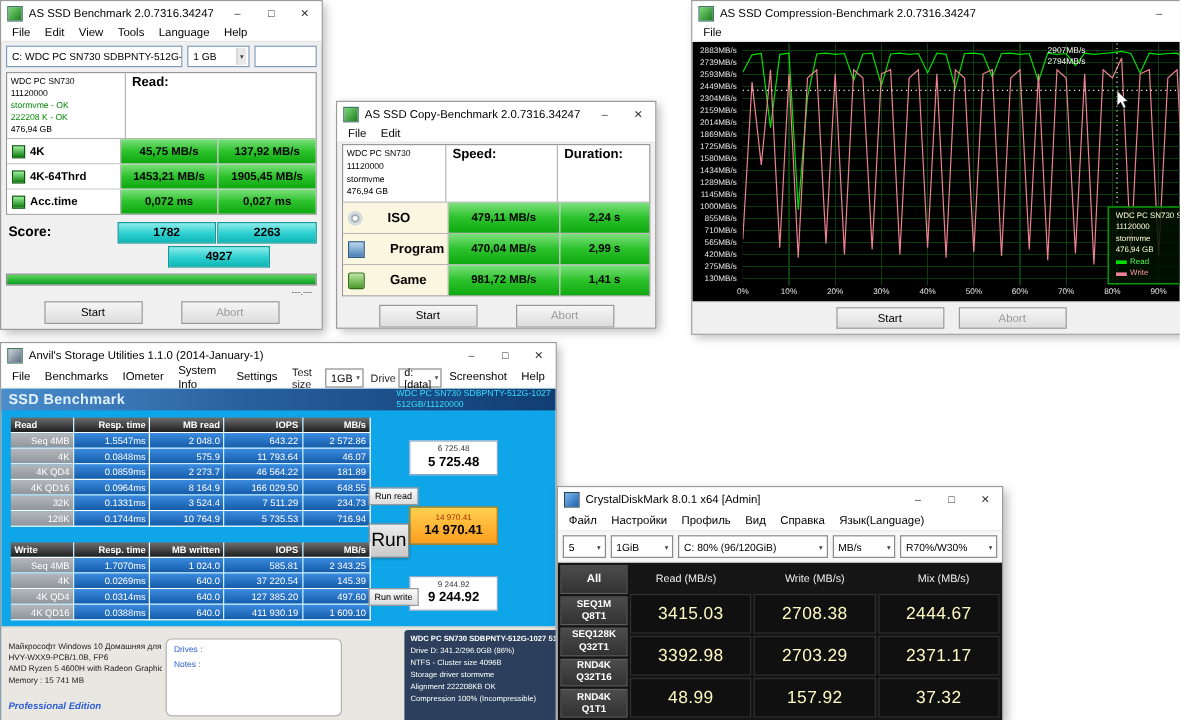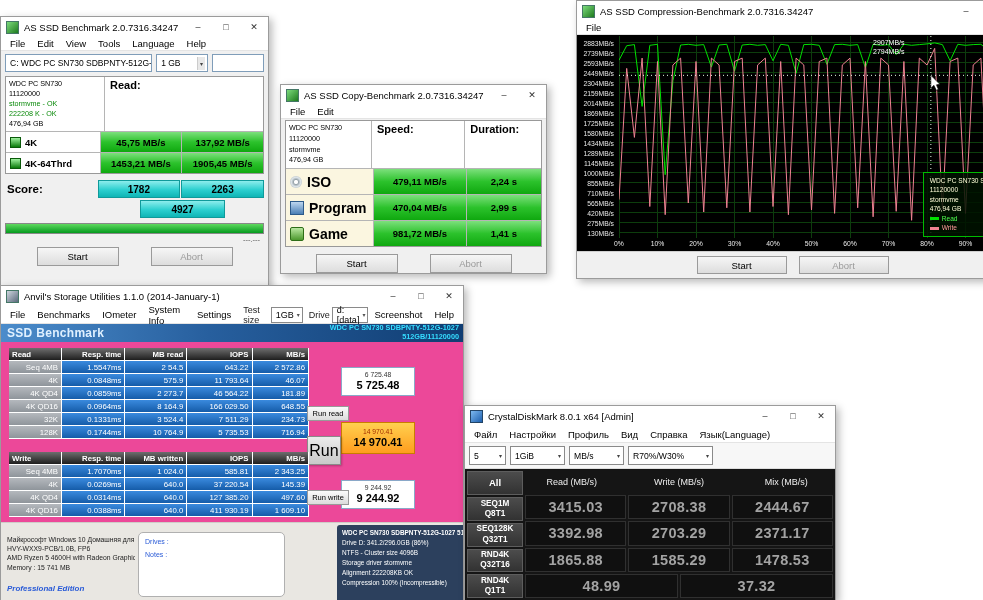--- a/index.html
+++ b/index.html
@@ -53,21 +53,21 @@
   .total-row{display:flex;margin:2px 4px 0;padding-left:135px}
   .as-progress{height:9px;margin:5px 4px 0;border:1px solid #888;background:linear-gradient(180deg,#5fd95f,#049a1e)}
   .as-time{font-size:7.5px;color:#555;text-align:right;margin:1px 8px 0}
   .btn-row{display:flex;justify-content:center;gap:32px;margin:3px 0 4px}
   
   .copy-info{width:86px;padding:2px 3px;font-size:7.2px;line-height:1.5;border-right:1px solid #b5b5b5}
   .copy-col-h{width:95px;font-weight:bold;font-size:11px;padding:2px 0 0 5px;border-right:1px solid #b5b5b5}
   .copy-col-h:last-child{border-right:none;width:77px}
   .copy-row{display:flex;border-bottom:1px solid #b5b5b5;height:25px}
   .copy-row:last-child{border-bottom:none}
-  .copy-label{width:86px;display:flex;align-items:center;gap:5px;padding-left:4px;font-weight:bold;font-size:14px;
+  .copy-label{width:86px;display:flex;align-items:center;gap:21px;padding-left:4px;font-weight:bold;font-size:11px;
               border-right:1px solid #b5b5b5;background:#fbf6e0}
   .copy-val{width:95px;display:flex;align-items:center;justify-content:center;font-weight:bold;font-size:9.5px;
             border-right:1px solid #b5b5b5;background:linear-gradient(180deg,#7ce07c 0%,#2cc22c 50%,#0fa80f 100%)}
   .copy-val:last-child{border-right:none;width:77px}
   .ci{width:12px;height:12px;flex:0 0 auto}
   .ci-iso{border-radius:50%;background:radial-gradient(circle,#fff 18%,#9aa6ad 30%,#dfe6ea 55%,#8d979e 100%)}
   .ci-prog{background:linear-gradient(#bcd6ef,#4a7fb5);border:1px solid #2c5a8a}
   .ci-game{background:linear-gradient(#b9e8a0,#4d9a2e);border:1px solid #2e6e18;border-radius:2px}
   
   .chart{position:relative;background:#000;flex:1;overflow:hidden}
@@ -79,25 +79,25 @@
   .chart-tip{position:absolute;left:296px;top:3px;font-size:7px;color:#fff;line-height:1.35;text-align:left}
   .legend{position:absolute;right:6px;bottom:14px;border:1px solid #00bb00;background:rgba(0,18,0,.85);
           padding:3px 6px;font-size:6.6px;color:#ffffd8;line-height:1.45;white-space:nowrap}
   .legend .lr{display:flex;align-items:center;gap:3px}
   .legend .sw{display:inline-block;width:9px;height:3px}
   .legend .rlab{color:#4dff4d}.legend .wlab{color:#ff9a9a}
   .comp-footer{height:26px;background:#f0f0f0;border-top:1px solid #cfcfcf;display:flex;align-items:center;
                justify-content:center;gap:12px;flex:0 0 auto}
   .comp-footer .winbtn{width:88px;height:16px}
   
-  .anvil-client{flex:1;position:relative;background:#ec4899}
+  .anvil-client{flex:1;position:relative;background:#0ea5e9}
   .anvil-header{position:absolute;left:0;top:0;right:0;height:18px;display:flex;align-items:center;
                 background:linear-gradient(90deg,#4b8ccb 0%,#275f9e 45%,#103d72 100%)}
   .ah-title{font-size:12px;font-weight:bold;color:#dff0ff;padding-left:6px;letter-spacing:.3px}
-  .ah-right{margin-left:auto;text-align:right;padding-right:4px;font-size:7.3px;font-weight:bold;color:#35dcff;line-height:1.2}
+  .ah-right{margin-left:auto;padding-right:4px;font-size:7.3px;font-weight:normal;color:#35dcff;line-height:1.2}
   .anvil-table{position:absolute;width:300px;font-size:7.8px}
   .at-row{display:flex;height:13px}
   .at-cell{display:flex;align-items:center;justify-content:flex-end;padding:0 3px;border-right:1px solid #fff;
            border-bottom:1px solid #fff;overflow:hidden;white-space:nowrap}
   .at-head .at-cell{background:linear-gradient(#6e6e6e,#1e1e1e);color:#fff;font-weight:bold}
   .at-head .c0{justify-content:flex-start}
   .at-label{background:linear-gradient(#b4b8bd,#8f959b);color:#fff}
   .at-val{background:linear-gradient(#3a8ade,#155ca9);color:#fff}
   .c0{width:52px}.c1{width:64px}.c2{width:62px}.c3{width:66px}.c4{width:56px}
   .score-card{position:absolute;width:72px;display:flex;flex-direction:column;align-items:center;justify-content:center;
@@ -125,27 +125,27 @@
   .cdm-combo .arr{font-size:6px;color:#444;margin-left:3px}
   .cdm-grid{flex:1;display:flex;background:#151515;padding:2px;gap:2px}
   .cdm-left{width:56px;display:flex;flex-direction:column;gap:2px}
   .cdm-btn{flex:1;background:linear-gradient(#4c4c4c,#323232);border:1px solid #5d5d5d;color:#fff;display:flex;
            flex-direction:column;align-items:center;justify-content:center;font-size:8.2px;font-weight:bold;line-height:1.25}
   .cdm-all{flex:0 0 22px;font-size:9.5px}
   .cdm-right{flex:1;display:flex;flex-direction:column;gap:2px}
   .cdm-headrow{display:flex;flex:0 0 22px;gap:14px}
   .cdm-headcell{flex:1;color:#eee;font-size:9px;display:flex;align-items:center;justify-content:center}
   .cdm-row{flex:1;display:flex;gap:2px}
-  .cdm-cell{flex:1;background:#101010;border:1px solid #303030;color:#a3a3a3;font-size:14.5px;font-weight:bold;
+  .cdm-cell{flex:1;background:#101010;border:1px solid #303030;color:#fef9c3;font-size:14.5px;font-weight:normal;
             display:flex;align-items:center;justify-content:center;letter-spacing:.3px}
 </style>
 </head>
 <body>
 
-<div class="window" style="left:0;top:16px;width:267px;height:273px">
+<div class="window" style="left:0;top:0;width:267px;height:273px">
   <div class="titlebar">
     <span class="tb-icon icon-as"></span>
     <span class="tb-title">AS SSD Benchmark 2.0.7316.34247</span>
     <div class="tb-btns">
       <span class="tb-btn">–</span>
       <span class="tb-btn">□</span>
       <span class="tb-btn">✕</span>
     </div>
   </div>
   <div class="menubar">
@@ -186,20 +186,28 @@
       <div class="as-val">45,75 MB/s</div>
       <div class="as-val">137,92 MB/s</div>
     </div>
     <div class="as-row">
       <div class="as-label">
           <span class="row-icon"></span>
           <span>4K-64Thrd</span>
         </div>
       <div class="as-val">1453,21 MB/s</div>
       <div class="as-val">1905,45 MB/s</div>
+    </div>
+    <div class="as-row">
+      <div class="as-label">
+          <span class="row-icon"></span>
+          <span>Acc.time</span>
+        </div>
+      <div class="as-val">0,072 ms</div>
+      <div class="as-val">0,027 ms</div>
     </div>
   </div>
   <div class="score-row">
     <div class="score-label">Score:</div>
     <div class="score-box">1782</div>
     <div class="score-box">2263</div>
   </div>
   <div class="total-row">
     <div class="score-box">4927</div>
   </div>
@@ -419,21 +427,21 @@
       <div class="at-row at-head">
         <div class="at-cell c0">Read</div>
         <div class="at-cell c1">Resp. time</div>
         <div class="at-cell c2">MB read</div>
         <div class="at-cell c3">IOPS</div>
         <div class="at-cell c4">MB/s</div>
       </div>
       <div class="at-row">
         <div class="at-cell c0 at-label">Seq 4MB</div>
         <div class="at-cell c1 at-val">1.5547ms</div>
-        <div class="at-cell c2 at-val">2 54.5</div>
+        <div class="at-cell c2 at-val">2 048.0</div>
         <div class="at-cell c3 at-val">643.22</div>
         <div class="at-cell c4 at-val">2 572.86</div>
       </div>
       <div class="at-row">
         <div class="at-cell c0 at-label">4K</div>
         <div class="at-cell c1 at-val">0.0848ms</div>
         <div class="at-cell c2 at-val">575.9</div>
         <div class="at-cell c3 at-val">11 793.64</div>
         <div class="at-cell c4 at-val">46.07</div>
       </div>
@@ -566,20 +574,24 @@
   </div>
   <div class="cdm-settings">
     <div class="cdm-combo" style="width:28px">
         <span>5</span>
         <span class="arr">▾</span>
       </div>
     <div class="cdm-combo" style="width:46px">
         <span>1GiB</span>
         <span class="arr">▾</span>
       </div>
+    <div class="cdm-combo" style="width:122px">
+        <span>C: 80% (96/120GiB)</span>
+        <span class="arr">▾</span>
+      </div>
     <div class="cdm-combo" style="width:46px">
         <span>MB/s</span>
         <span class="arr">▾</span>
       </div>
     <div class="cdm-combo" style="width:76px">
         <span>R70%/W30%</span>
         <span class="arr">▾</span>
       </div>
   </div>
   <div class="cdm-grid">
@@ -614,23 +626,19 @@
         <div class="cdm-cell">3415.03</div>
         <div class="cdm-cell">2708.38</div>
         <div class="cdm-cell">2444.67</div>
       </div>
       <div class="cdm-row">
         <div class="cdm-cell">3392.98</div>
         <div class="cdm-cell">2703.29</div>
         <div class="cdm-cell">2371.17</div>
       </div>
       <div class="cdm-row">
-        <div class="cdm-cell">1865.88</div>
-        <div class="cdm-cell">1585.29</div>
-        <div class="cdm-cell">1478.53</div>
-      </div>
-      <div class="cdm-row">
         <div class="cdm-cell">48.99</div>
+        <div class="cdm-cell">157.92</div>
         <div class="cdm-cell">37.32</div>
       </div>
     </div>
   </div>
 </div>
 
 </body></html>

